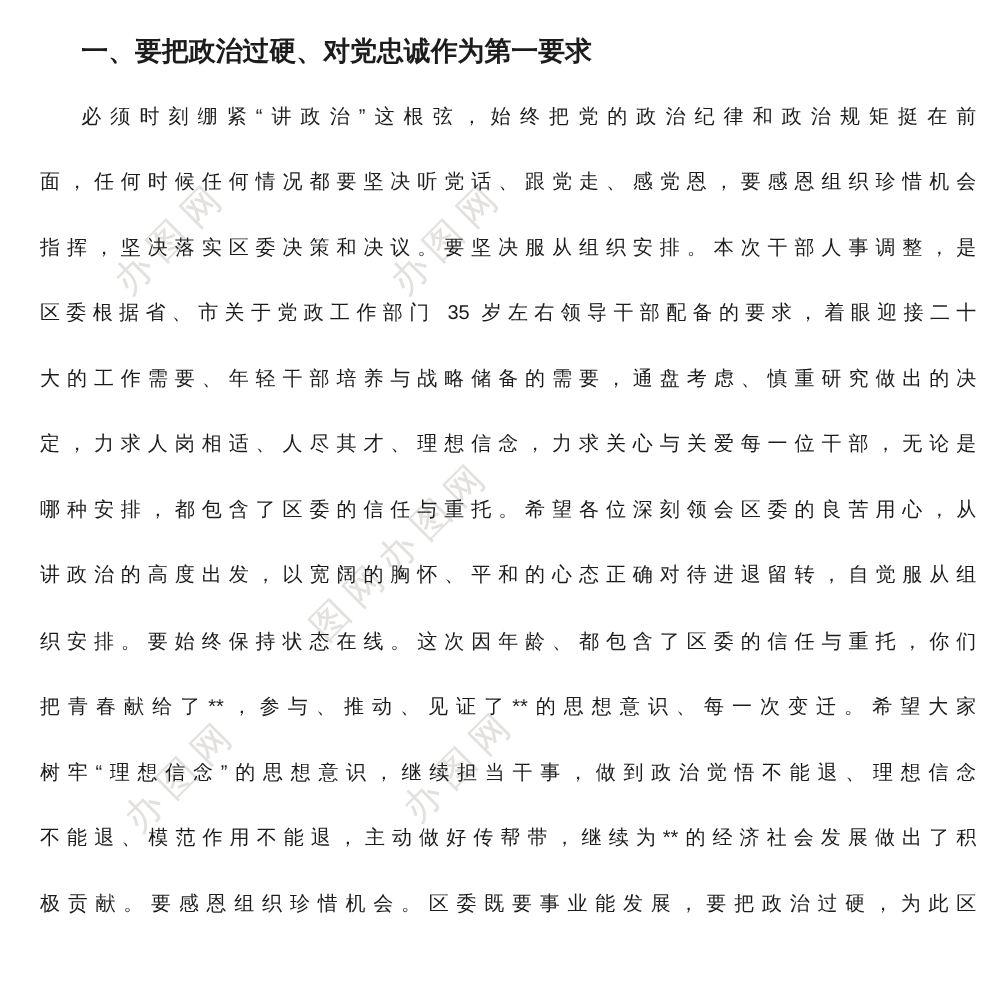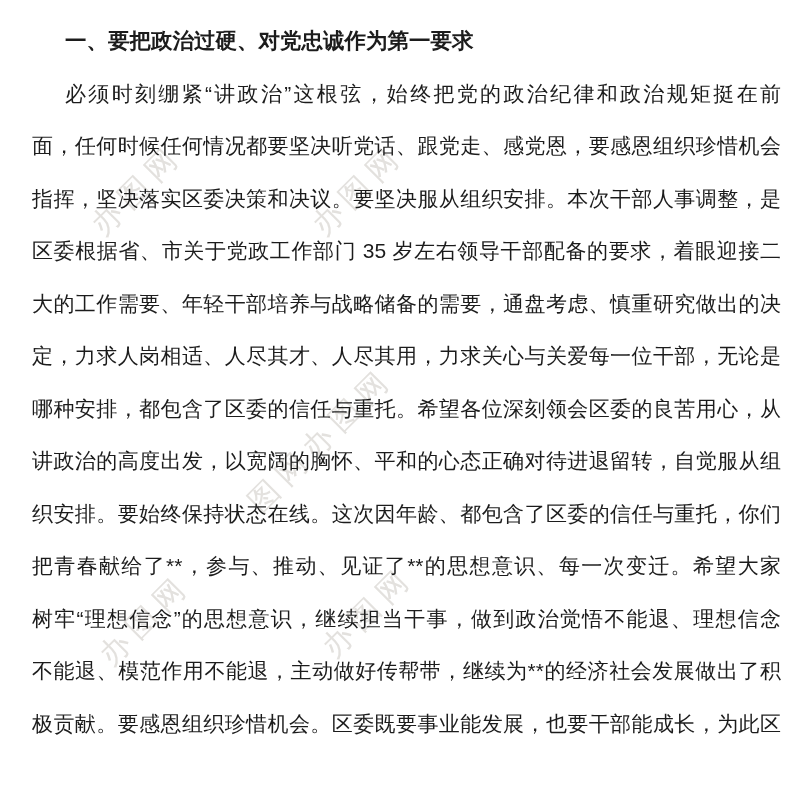--- a/index.html
+++ b/index.html
@@ -33,21 +33,21 @@
   .content {
     position: absolute;
     z-index: 1;
     left: 32px;
     right: 19px;
     top: 15px;
   }
   .line {
     height: 52.5px;
     line-height: 52.5px;
-    font-size: 21px;
+    font-size: 16px;
     color: #1c1c1c;
     text-align: justify;
     text-align-last: justify;
     overflow: hidden;
   }
   .heading {
     font-weight: bold;
     font-size: 21.5px;
     padding-left: 33px;
     text-align: left;
@@ -66,23 +66,23 @@
   <div class="wm wm4">办图网</div>
   <div class="wm wm5">办图网</div>
 
   <div class="content">
     <div class="line heading">一、要把政治过硬、对党忠诚作为第一要求</div>
     <div class="line indent">必须时刻绷紧“讲政治”这根弦，始终把党的政治纪律和政治规矩挺在前</div>
     <div class="line">面，任何时候任何情况都要坚决听党话、跟党走、感党恩，要感恩组织珍惜机会</div>
     <div class="line">指挥，坚决落实区委决策和决议。要坚决服从组织安排。本次干部人事调整，是</div>
     <div class="line">区委根据省、市关于党政工作部门 35 岁左右领导干部配备的要求，着眼迎接二十</div>
     <div class="line">大的工作需要、年轻干部培养与战略储备的需要，通盘考虑、慎重研究做出的决</div>
-    <div class="line">定，力求人岗相适、人尽其才、人尽其用，力求关心与关爱每一位干部，无论是</div>
+    <div class="line">定，力求人岗相适、人尽其才、理想信念，力求关心与关爱每一位干部，无论是</div>
     <div class="line">哪种安排，都包含了区委的信任与重托。希望各位深刻领会区委的良苦用心，从</div>
     <div class="line">讲政治的高度出发，以宽阔的胸怀、平和的心态正确对待进退留转，自觉服从组</div>
     <div class="line">织安排。要始终保持状态在线。这次因年龄、都包含了区委的信任与重托，你们</div>
     <div class="line">把青春献给了**，参与、推动、见证了**的思想意识、每一次变迁。希望大家</div>
     <div class="line">树牢“理想信念”的思想意识，继续担当干事，做到政治觉悟不能退、理想信念</div>
     <div class="line">不能退、模范作用不能退，主动做好传帮带，继续为**的经济社会发展做出了积</div>
-    <div class="line">极贡献。要感恩组织珍惜机会。区委既要事业能发展，也要干部能成长，为此区</div>
+    <div class="line">极贡献。要感恩组织珍惜机会。区委既要事业能发展，要把政治过硬，为此区</div>
   </div>
 
 </div>
 
 </body></html>

